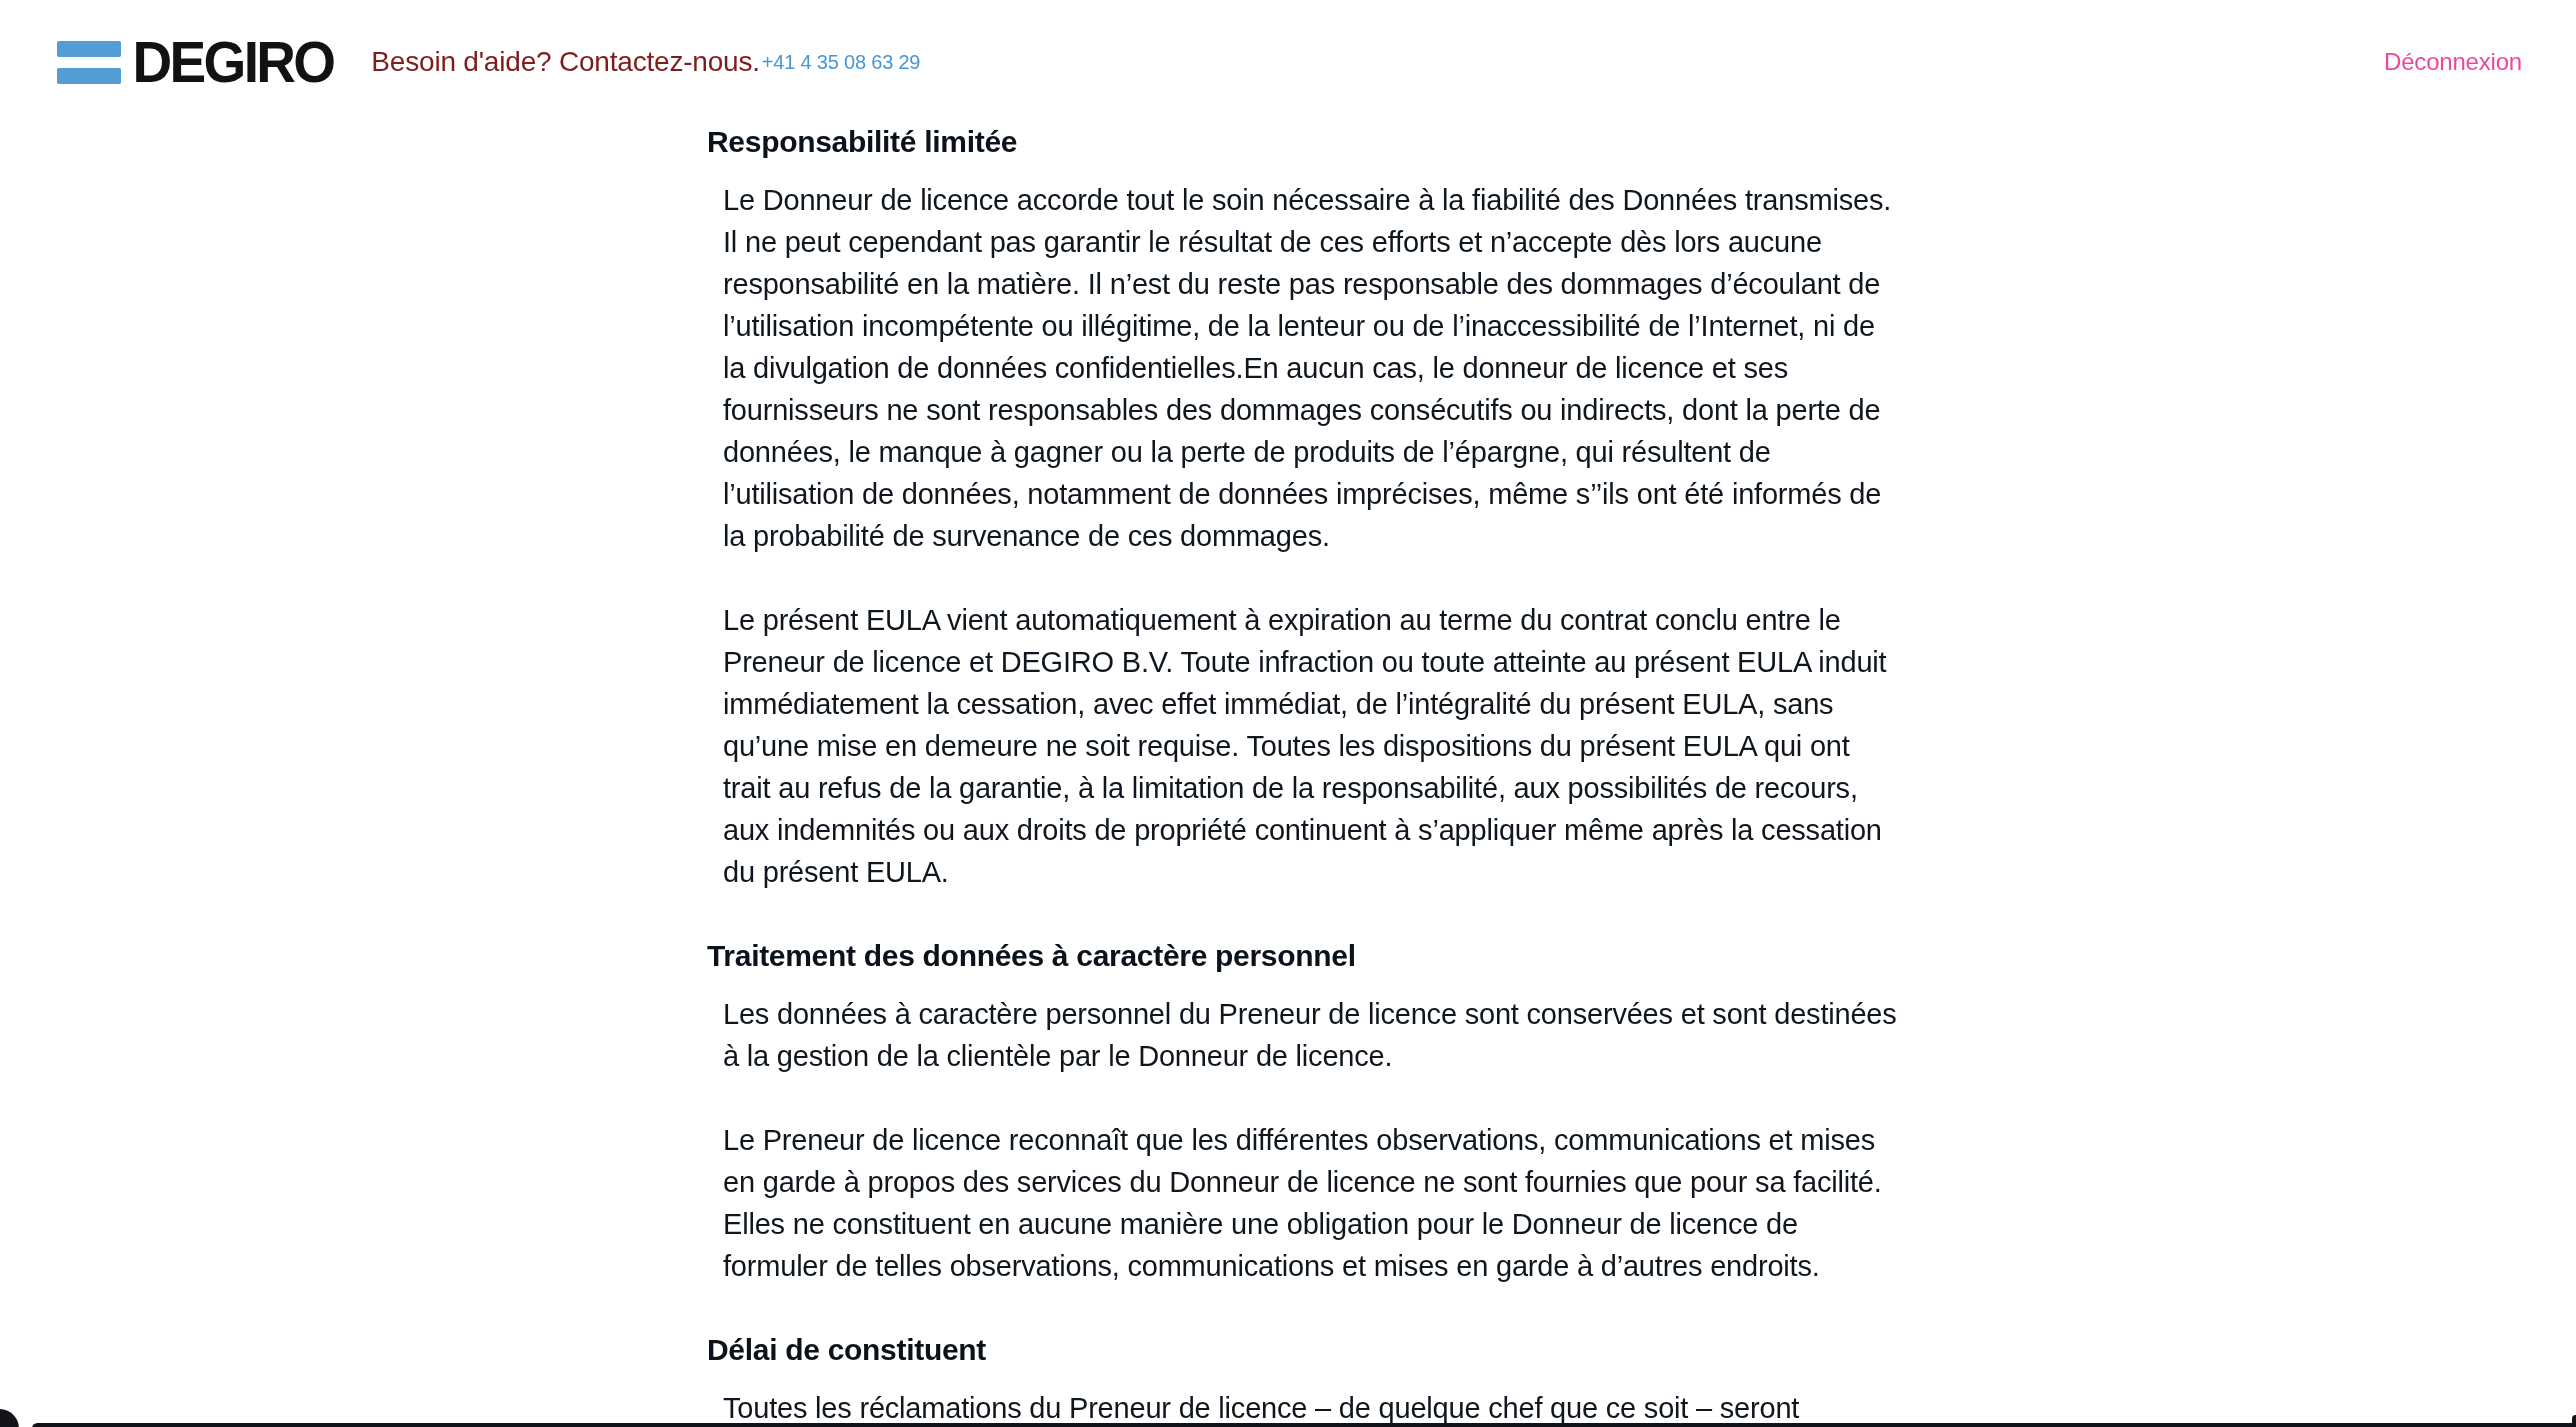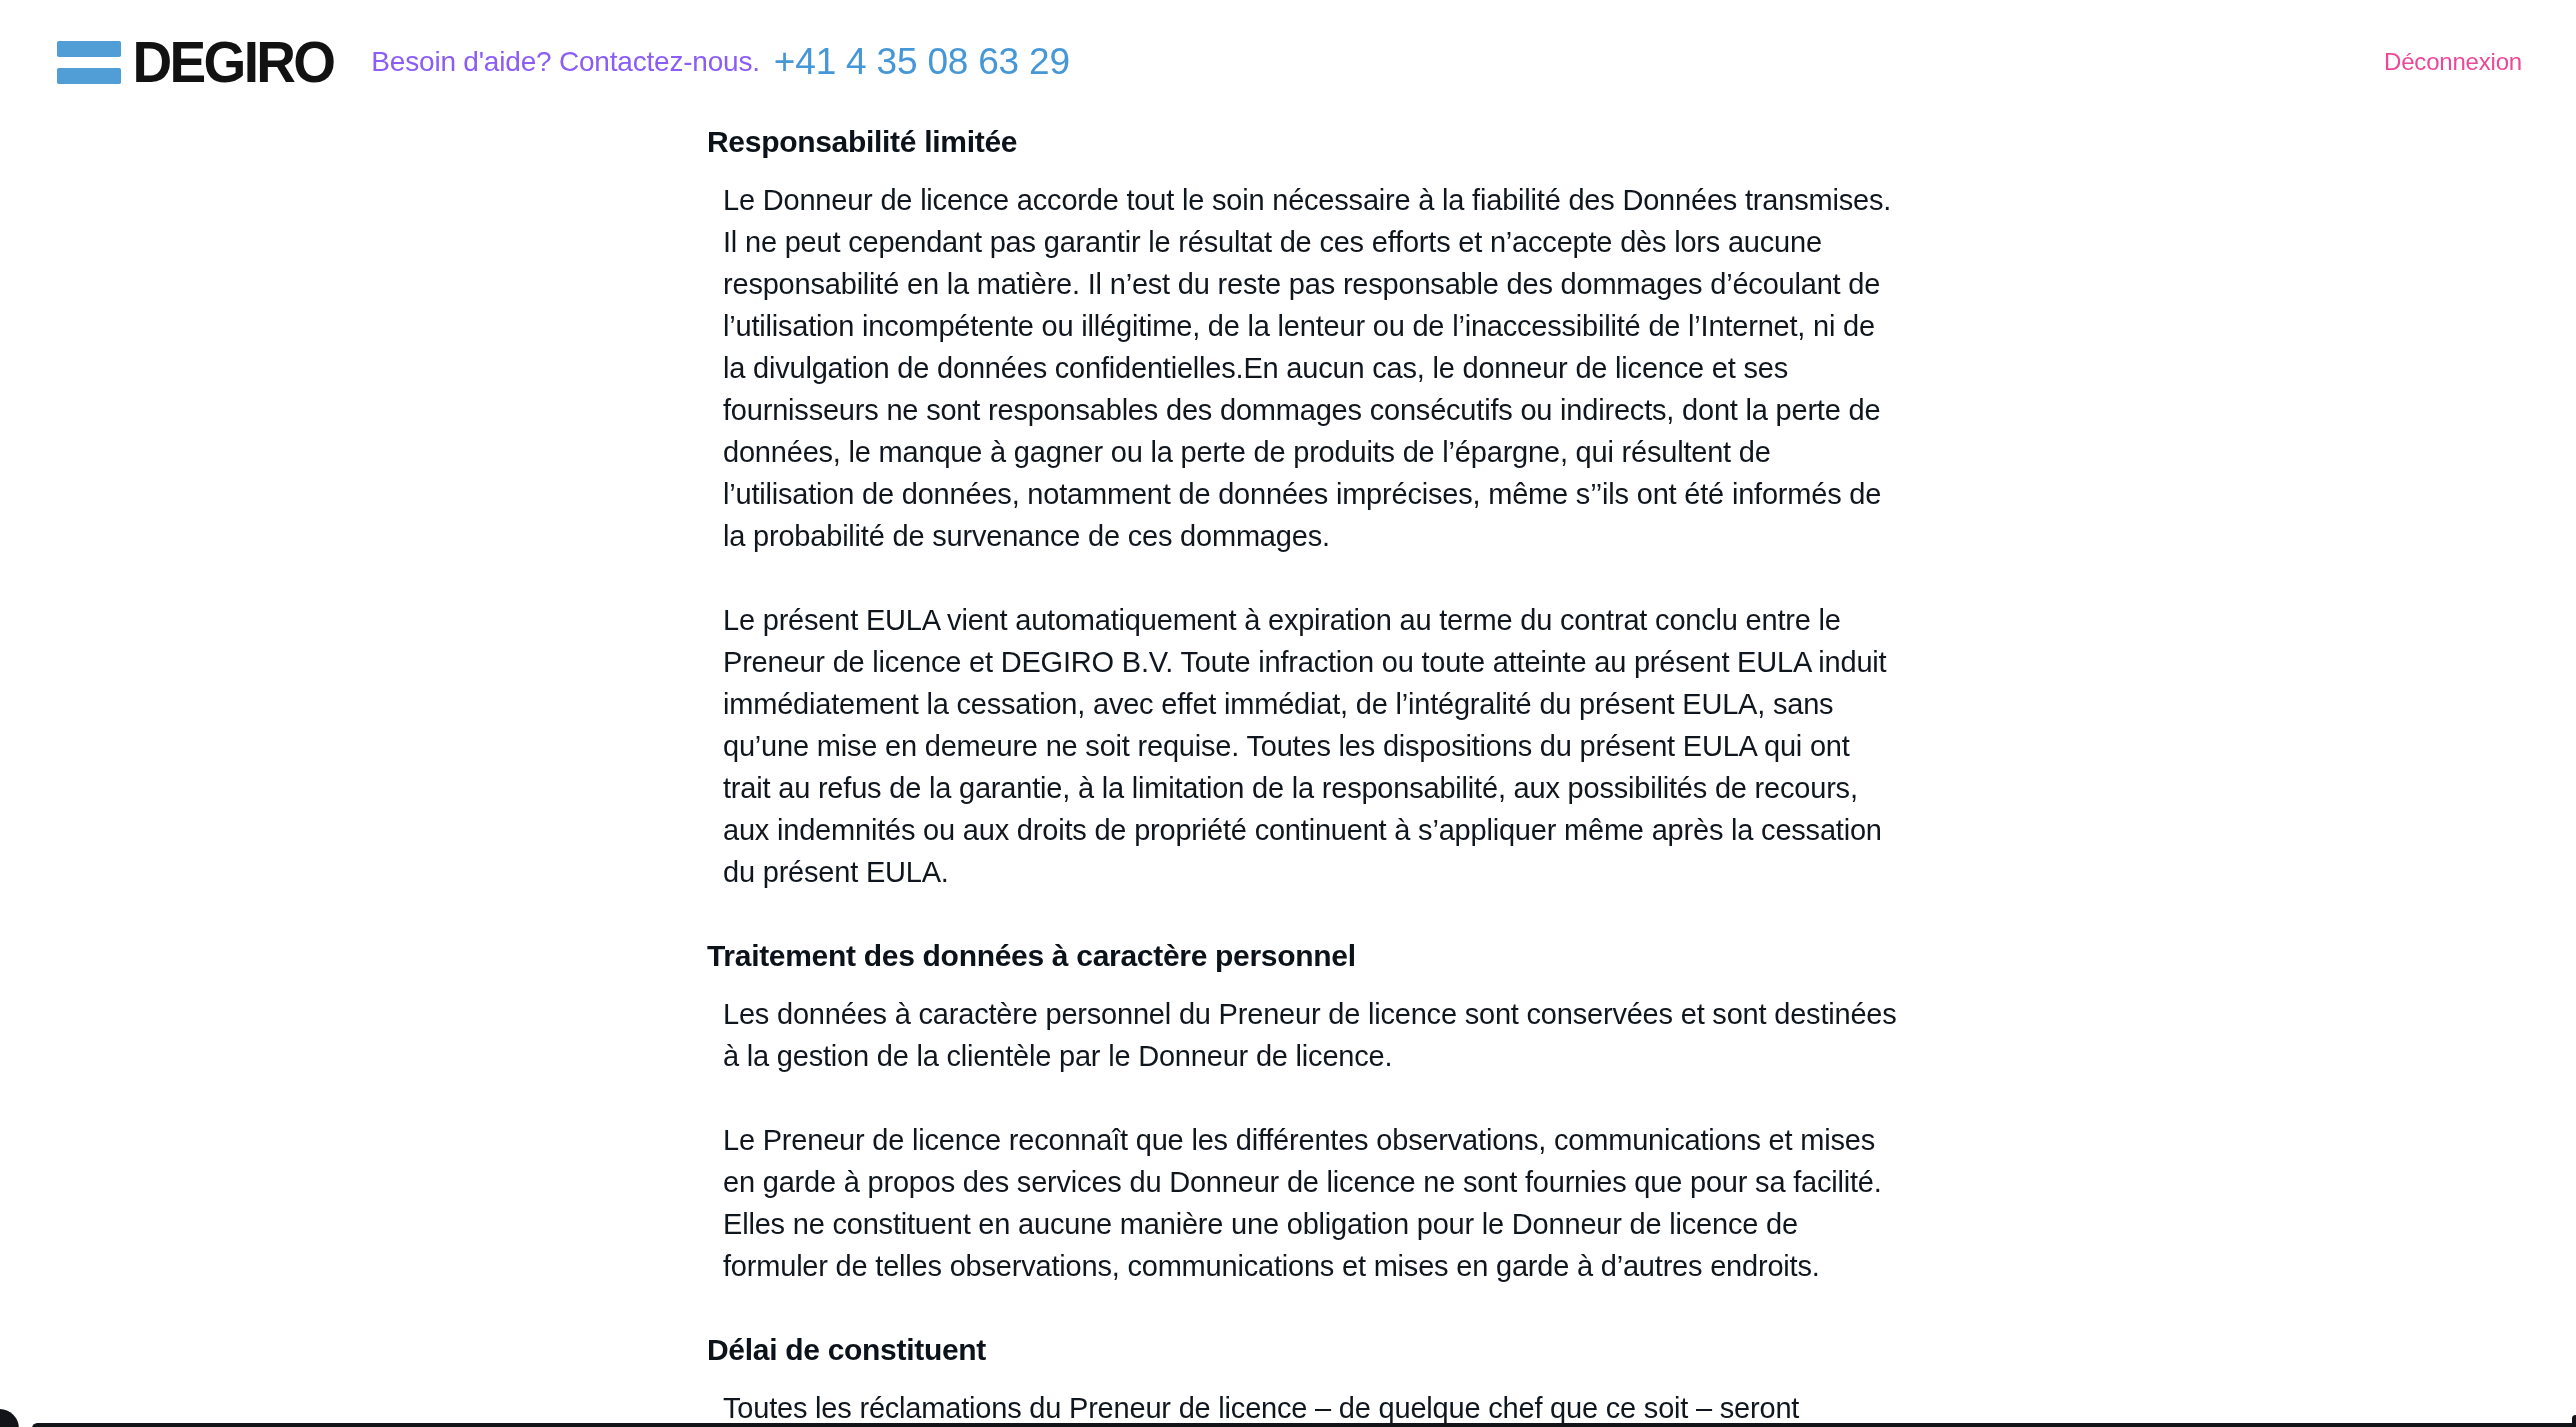--- a/index.html
+++ b/index.html
@@ -56,26 +56,26 @@
     font-size: 55px;
     font-weight: 900;
     letter-spacing: -2.7px;
     color: #121212;
     line-height: 1;
     transform: scaleY(1.04);
   }
   .help-text {
     margin-left: 38px;
     font-size: 28px;
-    color: #8b5cf6;
+    color: #7f1d1d;
     letter-spacing: -0.2px;
   }
   .phone-link {
-    margin-left: 14px;
-    font-size: 37px;
+    margin-left: 2px;
+    font-size: 20px;
     color: #4697d7;
     text-decoration: none;
     letter-spacing: -0.2px;
     cursor: pointer;
   }
   .header-spacer { flex: 1; }
   .logout-link {
     margin-right: 54px;
     font-size: 24px;
     color: #ec4899;

